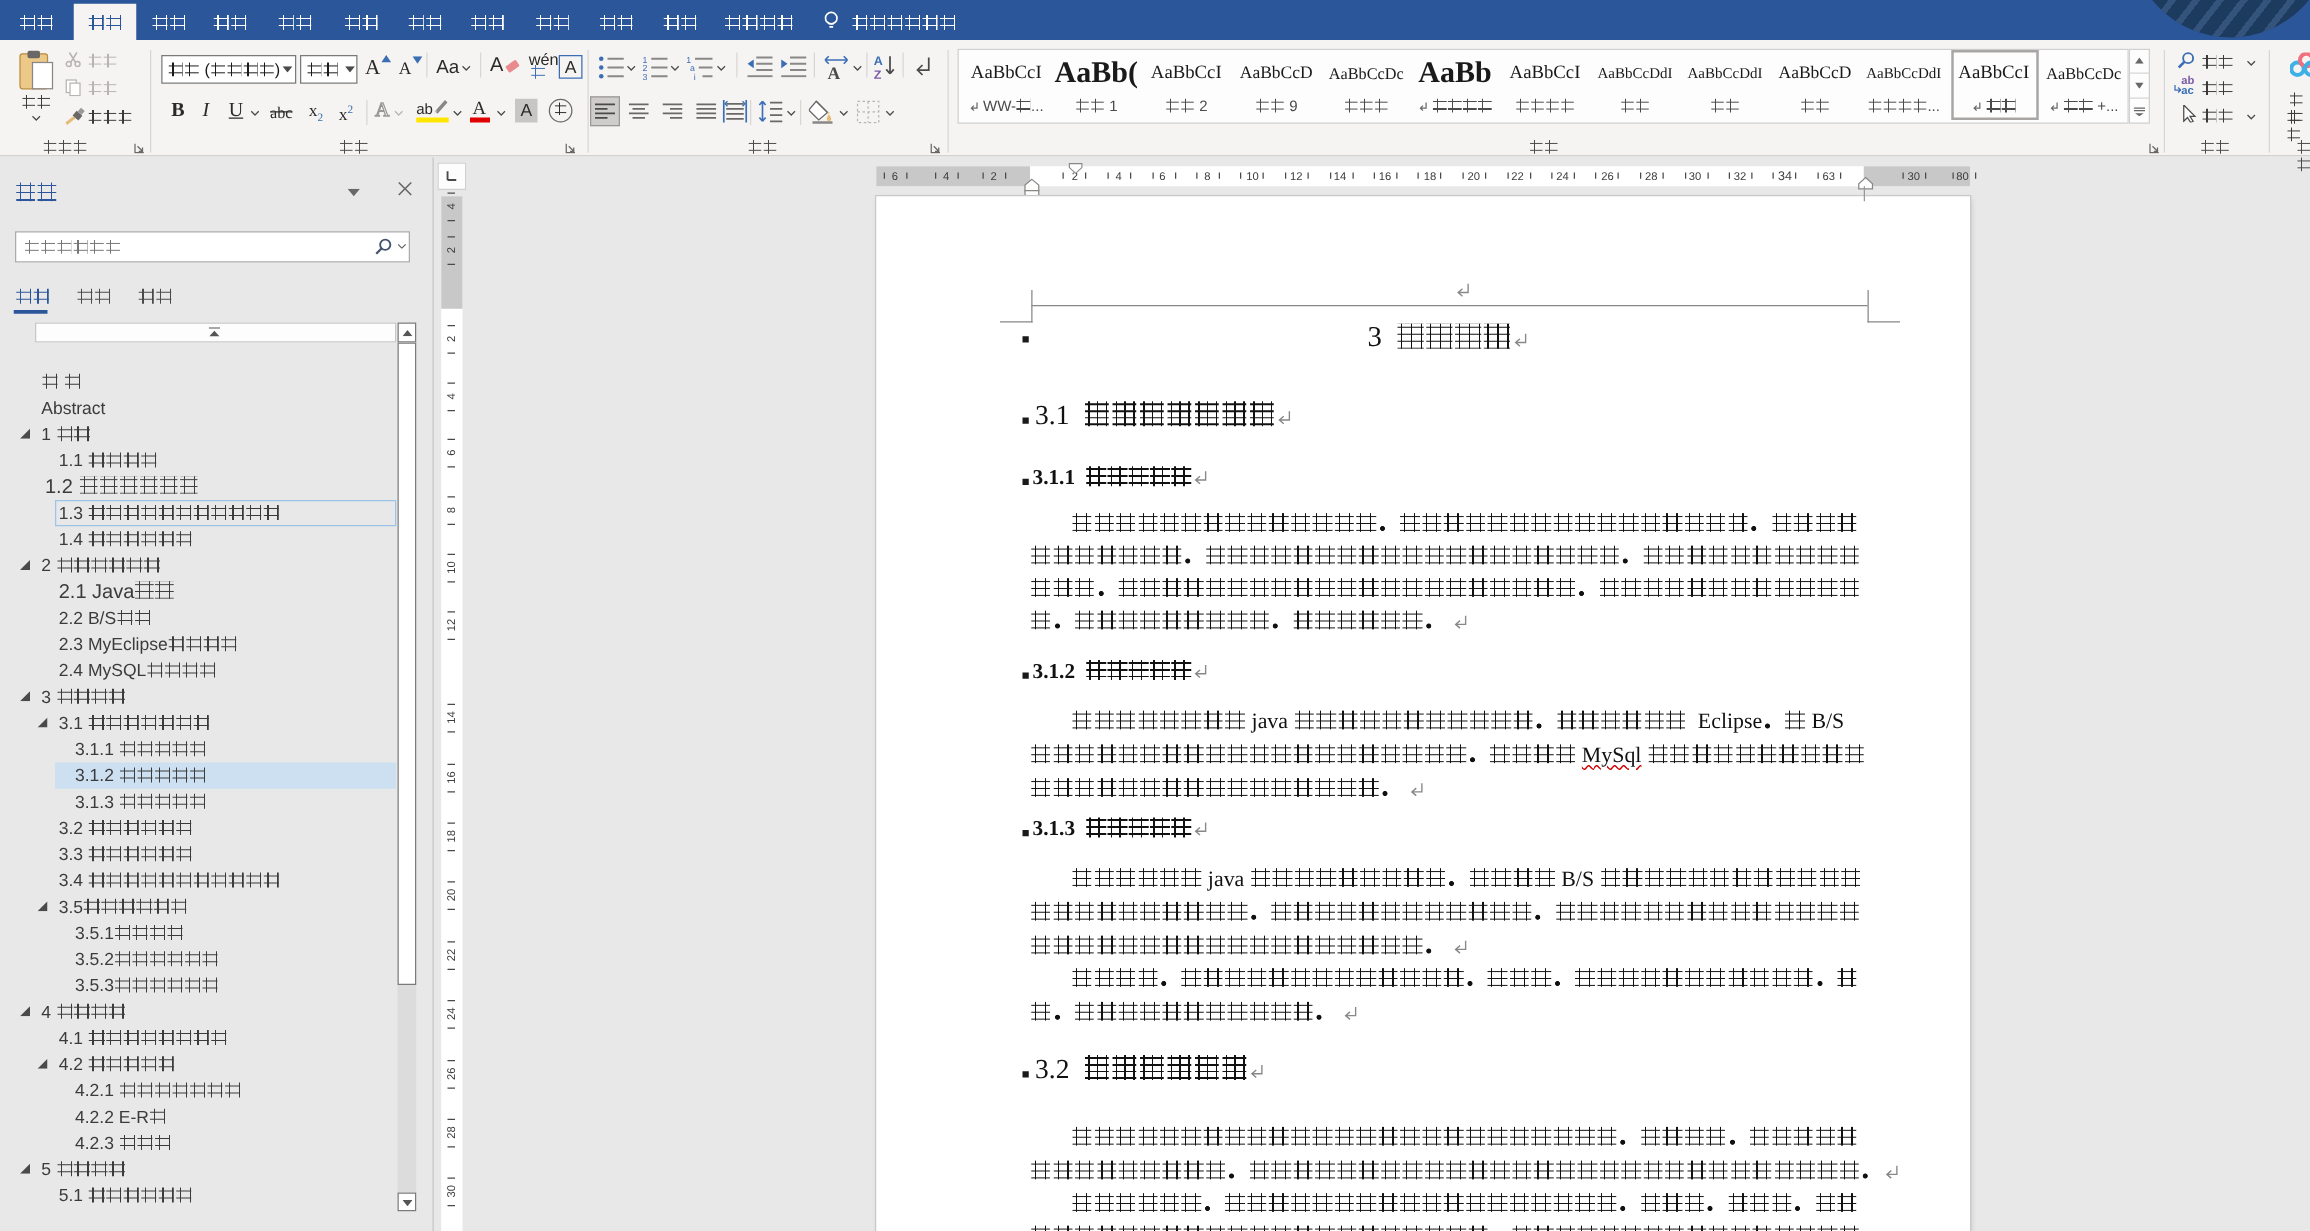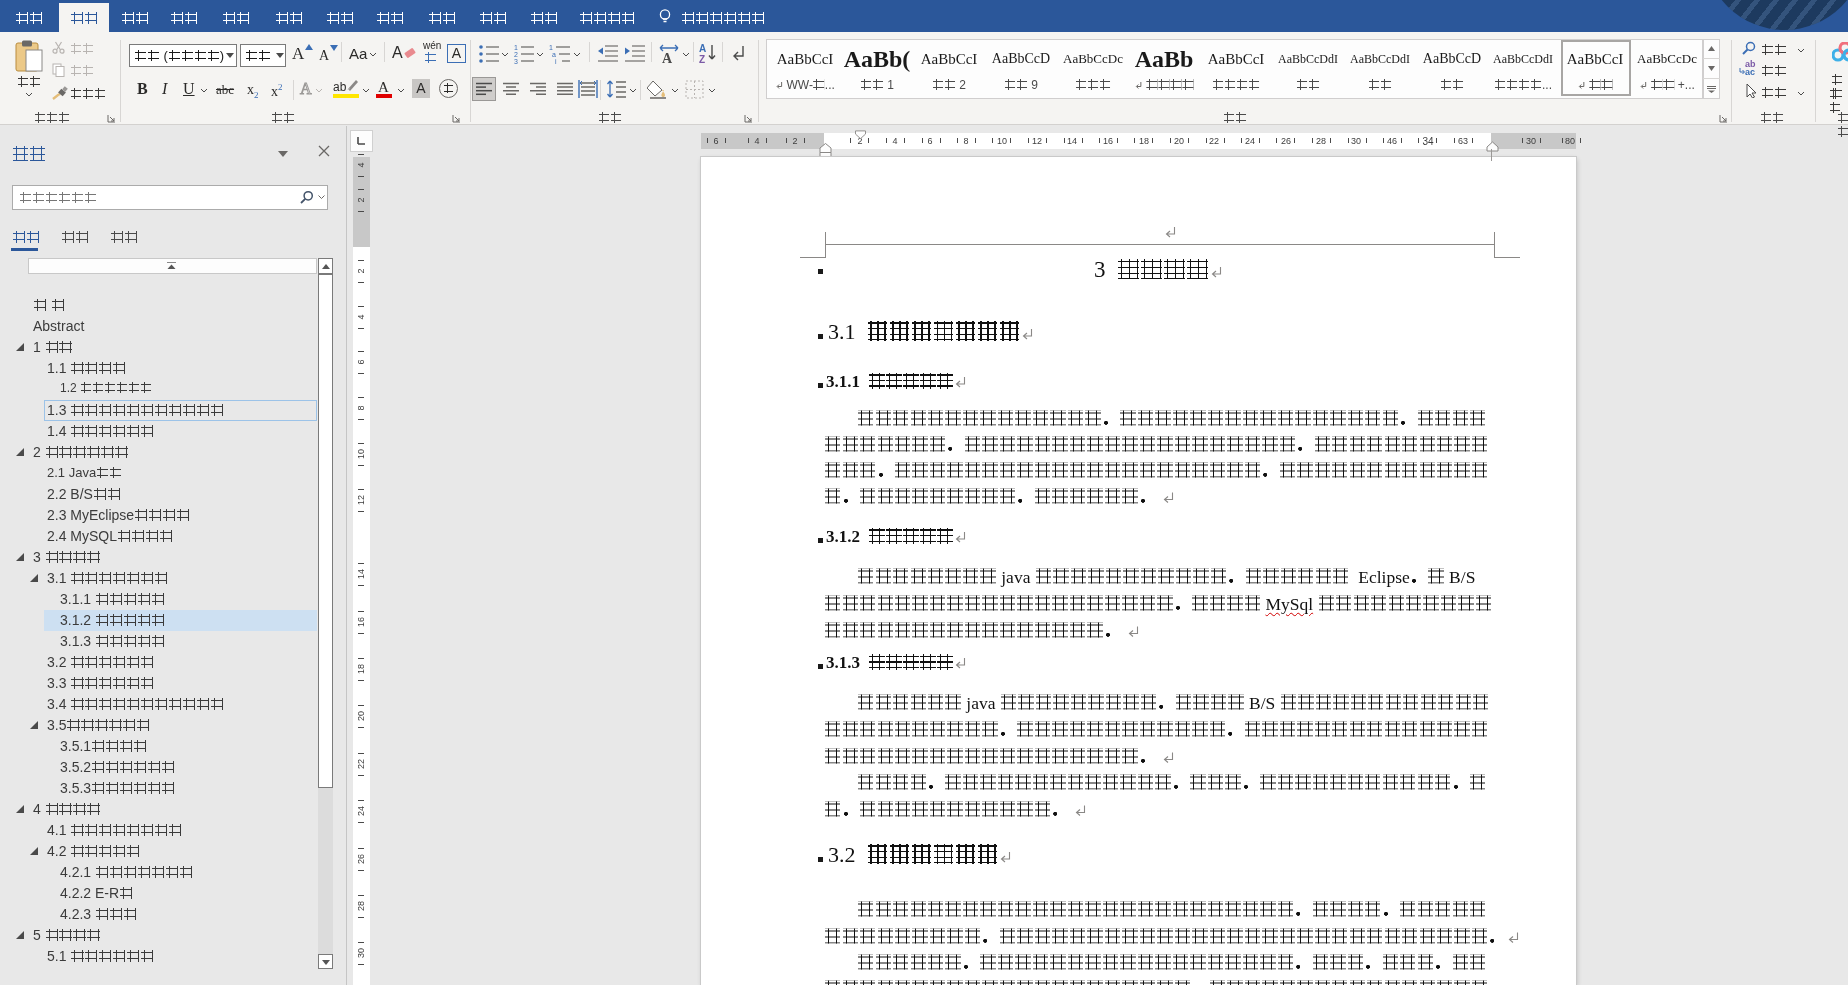--- a/index.html
+++ b/index.html
@@ -105,21 +105,21 @@
 <div class="a" style="left:341px;top:42px;width:1px;height:20px;background:#d8d6d4"></div>
 <div class="a" style="left:349px;top:45px;font-size:15px;color:#2b2a29">Aa</div>
 <svg class="a" style="left:369px;top:52px" width="8" height="5" viewBox="0 0 8 5">
     <path d="M1 1l3 3 3-3" stroke="#4a4a4a" fill="none"></path>
   </svg>
 <div class="a" style="left:384px;top:42px;width:1px;height:20px;background:#d8d6d4"></div>
 <div class="a" style="left:392px;top:44px;font-size:16px;color:#2b2a29">A</div>
 <svg class="a" style="left:403px;top:48px" width="14" height="12" viewBox="0 0 14 12">
     <rect x="2" y="2" width="10" height="6" rx="1" transform="rotate(-35 7 5)" fill="#e98a8f"></rect>
   </svg>
-<div class="a" style="left:423px;top:40px;font-size:10px;color:#2b2a29">wén</div>
+<div class="a" style="left:423px;top:40px;font-size:13px;color:#2b2a29">wén</div>
 <div class="a" style="left:424px;top:50px;font-size:13px;color:#3b6eb5"><i class="z"></i></div>
 <div class="a" style="left:447px;top:44px;width:19px;height:19px;border:1px solid #3b6eb5;color:#2b2a29;font-size:14px;text-align:center;line-height:17px">A</div>
 <div class="a" style="left:137px;top:80px;font-size:16px;font-weight:bold;color:#2b2a29;font-family:'Liberation Serif',serif">B</div>
 <div class="a" style="left:162px;top:80px;font-size:16px;font-style:italic;color:#2b2a29;font-family:'Liberation Serif',serif">I</div>
 <div class="a" style="left:183px;top:80px;font-size:16px;text-decoration:underline;color:#2b2a29;font-family:'Liberation Serif',serif">U</div>
 <svg class="a" style="left:200px;top:88px" width="8" height="5" viewBox="0 0 8 5">
     <path d="M1 1l3 3 3-3" stroke="#4a4a4a" fill="none"></path>
   </svg>
 <div class="a" style="left:216px;top:82px;font-size:13px;color:#2b2a29;text-decoration:line-through;font-family:'Liberation Serif',serif">abc</div>
 <div class="a" style="left:247px;top:82px;font-size:14px;color:#2b2a29;font-family:'Liberation Serif',serif">x<sub style="font-size:9px;color:#3b6eb5">2</sub></div>
@@ -364,29 +364,29 @@
 <svg class="a" style="left:322px;top:960px" width="8" height="5" viewBox="0 0 8 5">
     <path d="M0 0h8L4 5z" fill="#555"></path>
   </svg>
 <div class="a" style="left:33px;top:297px;font-size:14px;color:#3b3b3b;white-space:nowrap"><i class="z"></i> <i class="z"></i></div>
 <div class="a" style="left:33px;top:318px;font-size:14px;color:#3b3b3b;white-space:nowrap">Abstract</div>
 <svg class="a" style="left:16px;top:343px" width="8" height="8" viewBox="0 0 8 8">
     <path d="M8 0v8H0z" fill="#4a4a4a"></path>
   </svg>
 <div class="a" style="left:33px;top:339px;font-size:14px;color:#3b3b3b;white-space:nowrap">1 <i class="z"></i><i class="z"></i></div>
 <div class="a" style="left:47px;top:360px;font-size:14px;color:#3b3b3b;white-space:nowrap">1.1 <i class="z"></i><i class="z"></i><i class="z"></i><i class="z"></i></div>
-<div class="a" style="left:60px;top:381px;font-size:12px;color:#3b3b3b;white-space:nowrap">1.2 <i class="z"></i><i class="z"></i><i class="z"></i><i class="z"></i><i class="z"></i><i class="z"></i></div>
+<div class="a" style="left:36px;top:381px;font-size:16px;color:#3b3b3b;white-space:nowrap">1.2 <i class="z"></i><i class="z"></i><i class="z"></i><i class="z"></i><i class="z"></i><i class="z"></i></div>
 <div class="a" style="left:44px;top:400px;width:273px;height:21px;border:1px solid #9cc3e8"></div>
 <div class="a" style="left:47px;top:402px;font-size:14px;color:#3b3b3b;white-space:nowrap">1.3 <i class="z"></i><i class="z"></i><i class="z"></i><i class="z"></i><i class="z"></i><i class="z"></i><i class="z"></i><i class="z"></i><i class="z"></i><i class="z"></i><i class="z"></i></div>
 <div class="a" style="left:47px;top:423px;font-size:14px;color:#3b3b3b;white-space:nowrap">1.4 <i class="z"></i><i class="z"></i><i class="z"></i><i class="z"></i><i class="z"></i><i class="z"></i></div>
 <svg class="a" style="left:16px;top:448px" width="8" height="8" viewBox="0 0 8 8">
     <path d="M8 0v8H0z" fill="#4a4a4a"></path>
   </svg>
 <div class="a" style="left:33px;top:444px;font-size:14px;color:#3b3b3b;white-space:nowrap">2 <i class="z"></i><i class="z"></i><i class="z"></i><i class="z"></i><i class="z"></i><i class="z"></i></div>
-<div class="a" style="left:47px;top:465px;font-size:13px;color:#3b3b3b;white-space:nowrap">2.1 Java<i class="z"></i><i class="z"></i></div>
+<div class="a" style="left:47px;top:465px;font-size:16px;color:#3b3b3b;white-space:nowrap">2.1 Java<i class="z"></i><i class="z"></i></div>
 <div class="a" style="left:47px;top:486px;font-size:14px;color:#3b3b3b;white-space:nowrap">2.2 B/S<i class="z"></i><i class="z"></i></div>
 <div class="a" style="left:47px;top:507px;font-size:14px;color:#3b3b3b;white-space:nowrap">2.3 MyEclipse<i class="z"></i><i class="z"></i><i class="z"></i><i class="z"></i></div>
 <div class="a" style="left:47px;top:528px;font-size:14px;color:#3b3b3b;white-space:nowrap">2.4 MySQL<i class="z"></i><i class="z"></i><i class="z"></i><i class="z"></i></div>
 <svg class="a" style="left:16px;top:553px" width="8" height="8" viewBox="0 0 8 8">
     <path d="M8 0v8H0z" fill="#4a4a4a"></path>
   </svg>
 <div class="a" style="left:33px;top:549px;font-size:14px;color:#3b3b3b;white-space:nowrap">3 <i class="z"></i><i class="z"></i><i class="z"></i><i class="z"></i></div>
 <svg class="a" style="left:30px;top:574px" width="8" height="8" viewBox="0 0 8 8">
     <path d="M8 0v8H0z" fill="#4a4a4a"></path>
   </svg>
@@ -476,21 +476,21 @@
 <div class="a" style="left:1259px;top:138px;width:1px;height:5px;background:#4a4a4a"></div>
 <div class="a" style="left:1286px;top:136px;transform:translateX(-50%);font-size:9px;color:#3c3c3c">26</div>
 <div class="a" style="left:1276px;top:138px;width:1px;height:5px;background:#4a4a4a"></div>
 <div class="a" style="left:1294px;top:138px;width:1px;height:5px;background:#4a4a4a"></div>
 <div class="a" style="left:1321px;top:136px;transform:translateX(-50%);font-size:9px;color:#3c3c3c">28</div>
 <div class="a" style="left:1312px;top:138px;width:1px;height:5px;background:#4a4a4a"></div>
 <div class="a" style="left:1330px;top:138px;width:1px;height:5px;background:#4a4a4a"></div>
 <div class="a" style="left:1356px;top:136px;transform:translateX(-50%);font-size:9px;color:#3c3c3c">30</div>
 <div class="a" style="left:1348px;top:138px;width:1px;height:5px;background:#4a4a4a"></div>
 <div class="a" style="left:1366px;top:138px;width:1px;height:5px;background:#4a4a4a"></div>
-<div class="a" style="left:1392px;top:136px;transform:translateX(-50%);font-size:9px;color:#3c3c3c">46</div>
+<div class="a" style="left:1392px;top:136px;transform:translateX(-50%);font-size:9px;color:#3c3c3c">32</div>
 <div class="a" style="left:1383px;top:138px;width:1px;height:5px;background:#4a4a4a"></div>
 <div class="a" style="left:1401px;top:138px;width:1px;height:5px;background:#4a4a4a"></div>
 <div class="a" style="left:1428px;top:136px;transform:translateX(-50%);font-size:10px;color:#3c3c3c">34</div>
 <div class="a" style="left:1418px;top:138px;width:1px;height:5px;background:#4a4a4a"></div>
 <div class="a" style="left:1436px;top:138px;width:1px;height:5px;background:#4a4a4a"></div>
 <div class="a" style="left:1463px;top:136px;transform:translateX(-50%);font-size:9px;color:#3c3c3c">63</div>
 <div class="a" style="left:1454px;top:138px;width:1px;height:5px;background:#4a4a4a"></div>
 <div class="a" style="left:1472px;top:138px;width:1px;height:5px;background:#4a4a4a"></div>
 <div class="a" style="left:1531px;top:136px;transform:translateX(-50%);font-size:9px;color:#3c3c3c">30</div>
 <div class="a" style="left:1522px;top:138px;width:1px;height:5px;background:#4a4a4a"></div>

